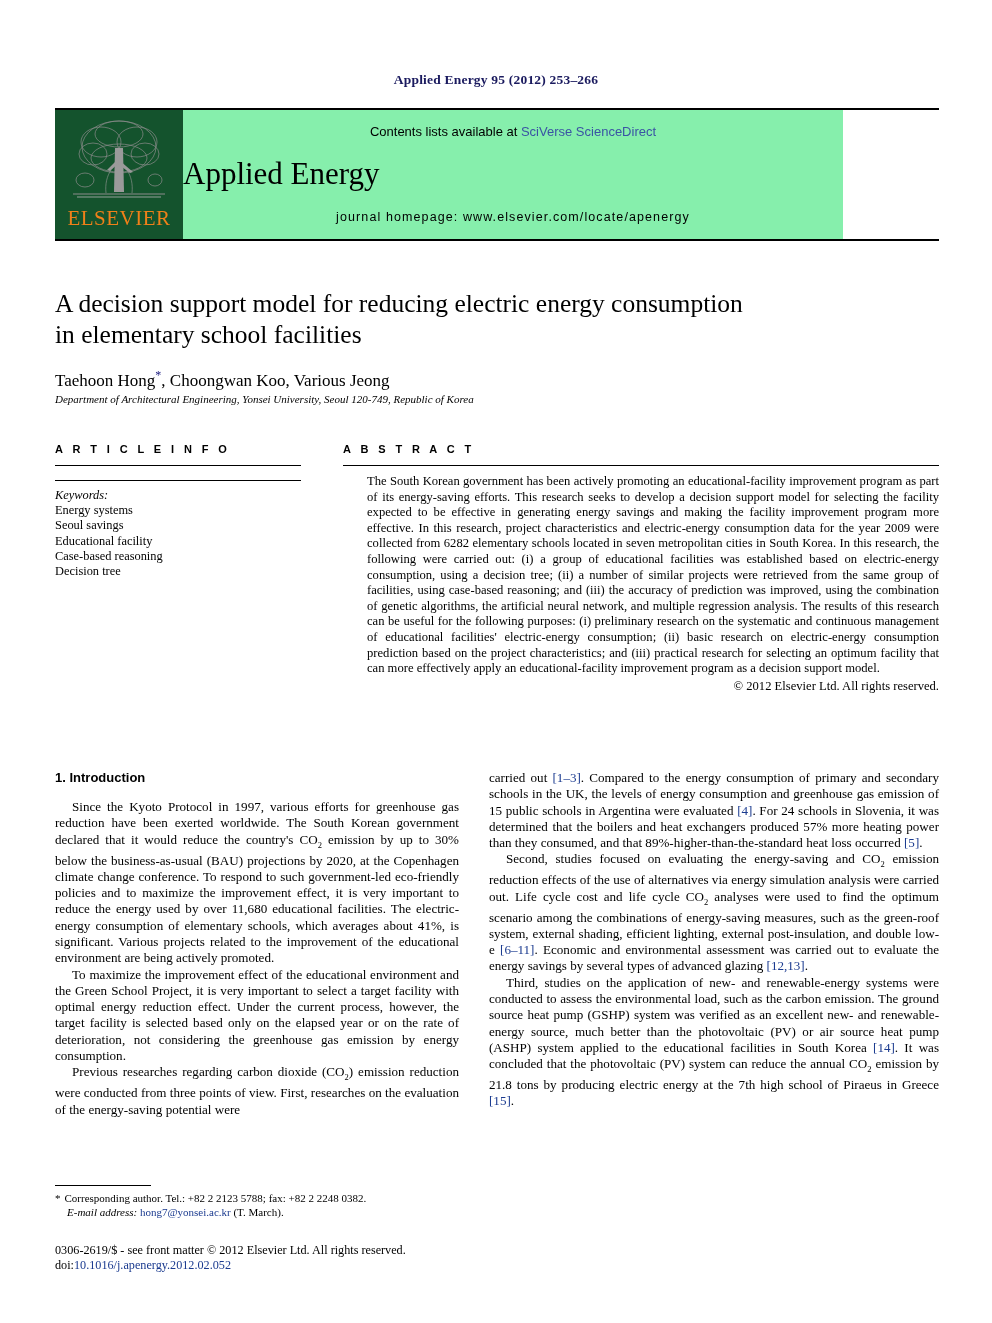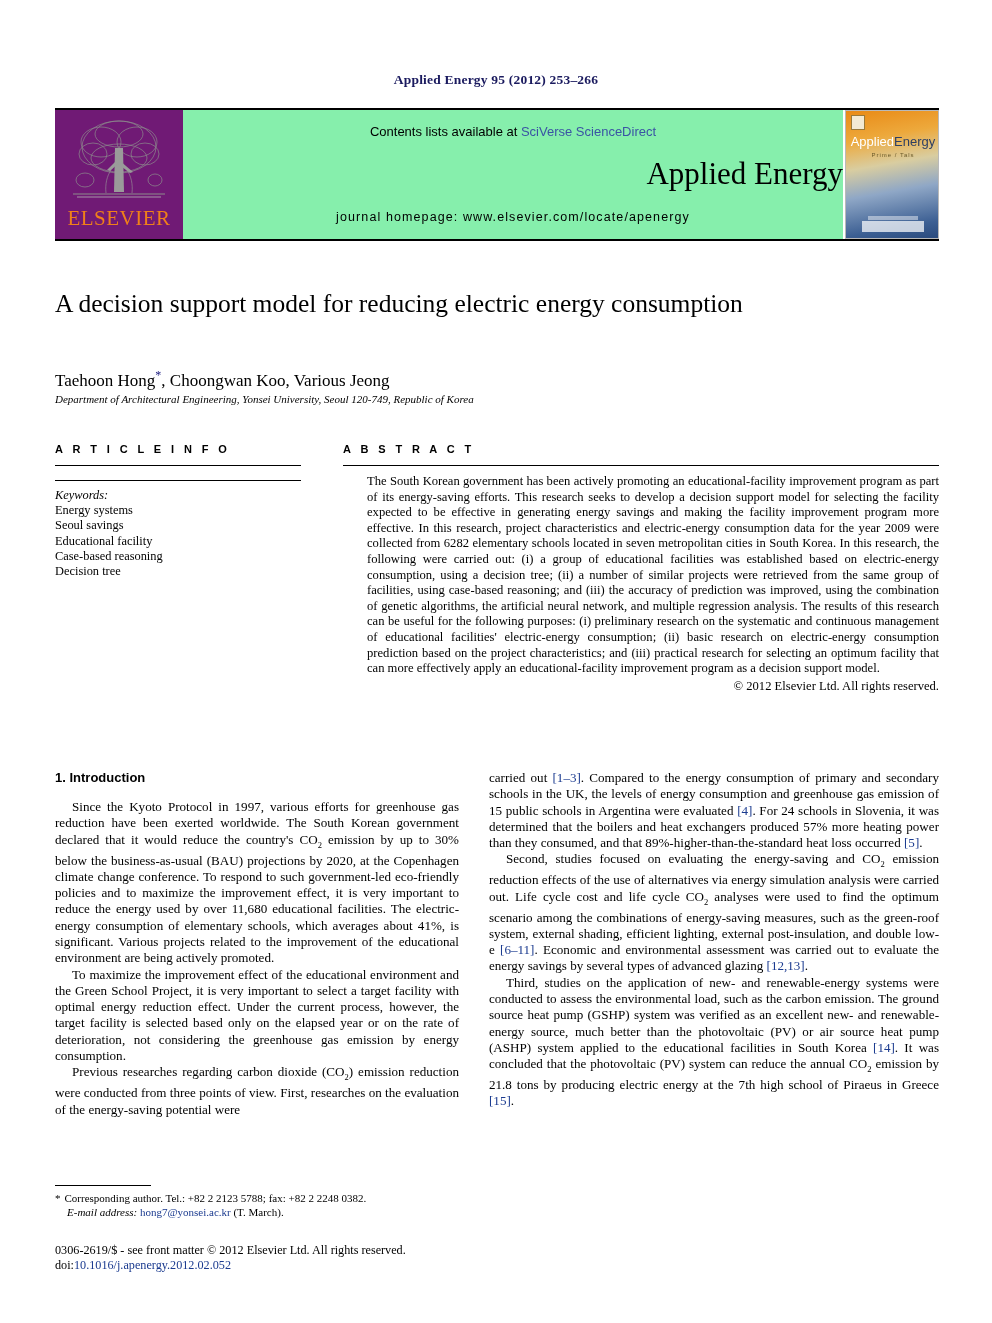--- a/index.html
+++ b/index.html
@@ -53,21 +53,21 @@
     position: absolute;
     left: 0; top: 2px;
     width: 884px;
     height: 129px;
   }
   .elsevier-logo {
     position: absolute;
     left: 0; top: 0;
     width: 128px;
     height: 129px;
-    background: #701a75;
+    background: #14532d;
   }
   .elsevier-tree {
     position: absolute;
     left: 12px; top: 4px;
     width: 104px;
     height: 94px;
   }
   .elsevier-word {
     position: absolute;
     left: 0; top: 96px;
@@ -94,21 +94,21 @@
     font-size: 13px;
     color: #000;
   }
   .contents-line .sd {
     color: #3a53a4;
   }
   .journal-name {
     position: absolute;
     left: 0; top: 46px;
     width: 660px;
-    text-align: right;
+    text-align: left;
     font-family: "Liberation Serif", serif;
     font-size: 31px;
     color: #000;
   }
   .homepage-line {
     position: absolute;
     left: 0; top: 100px;
     width: 660px;
     text-align: center;
     font-family: "Liberation Sans", sans-serif;
@@ -370,34 +370,28 @@
         </svg>
         <div class="elsevier-word">ELSEVIER</div>
       </div>
 
       <div class="banner-center">
         <div class="contents-line"><span>Contents lists available at </span><span class="sd">SciVerse ScienceDirect</span></div>
         <div class="journal-name">Applied Energy</div>
         <div class="homepage-line">journal homepage: www.elsevier.com/locate/apenergy</div>
       </div>
 
-      <div class="cover-thumb">
-        <div class="cover-els-mark"></div>
-        <div class="cover-title"><span>Applied</span><b>Energy</b></div>
-        <div class="cover-sub">Prime / Tals</div>
-        <div class="cover-foot2"></div>
-        <div class="cover-foot"></div>
-      </div>
 
     </div>
     <div class="banner-rule-bottom"></div>
   </div>
 
   <div class="title">
     <span>A decision support model for reducing electric energy consumption</span><br>
+    <span>in elementary school facilities</span>
   </div>
 
   <div class="authors"><span>Taehoon Hong</span><sup>*</sup><span>, Choongwan Koo, Various Jeong</span></div>
 
   <div class="affiliation">Department of Architectural Engineering, Yonsei University, Seoul 120-749, Republic of Korea</div>
 
   <div class="info-col">
     <div class="sec-head">A R T I C L E   I N F O</div>
     <div class="hr-thin"></div>
     <div class="hr-thin" style="margin-top:14px"></div>

